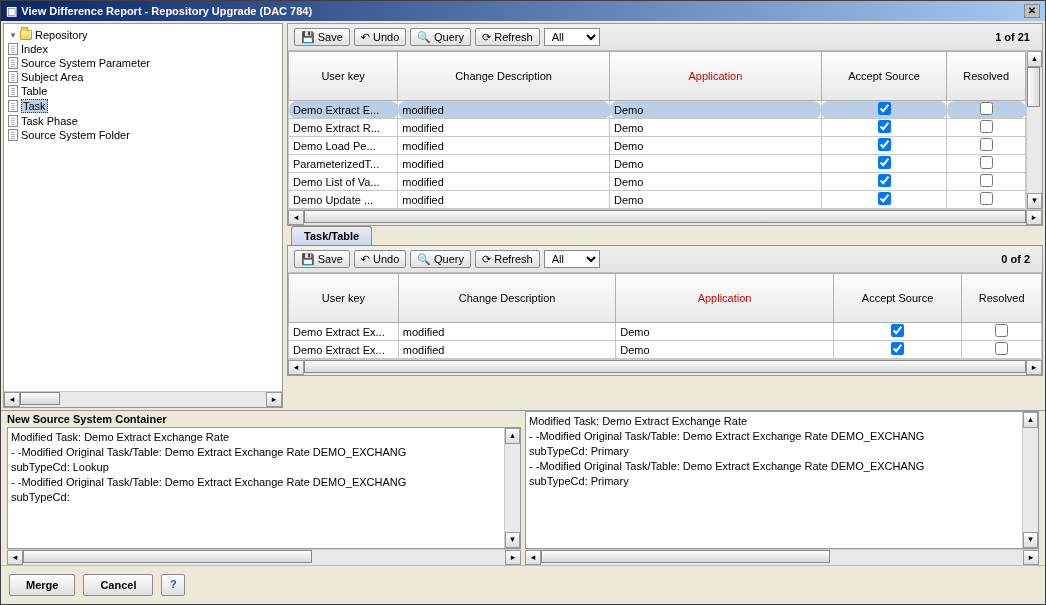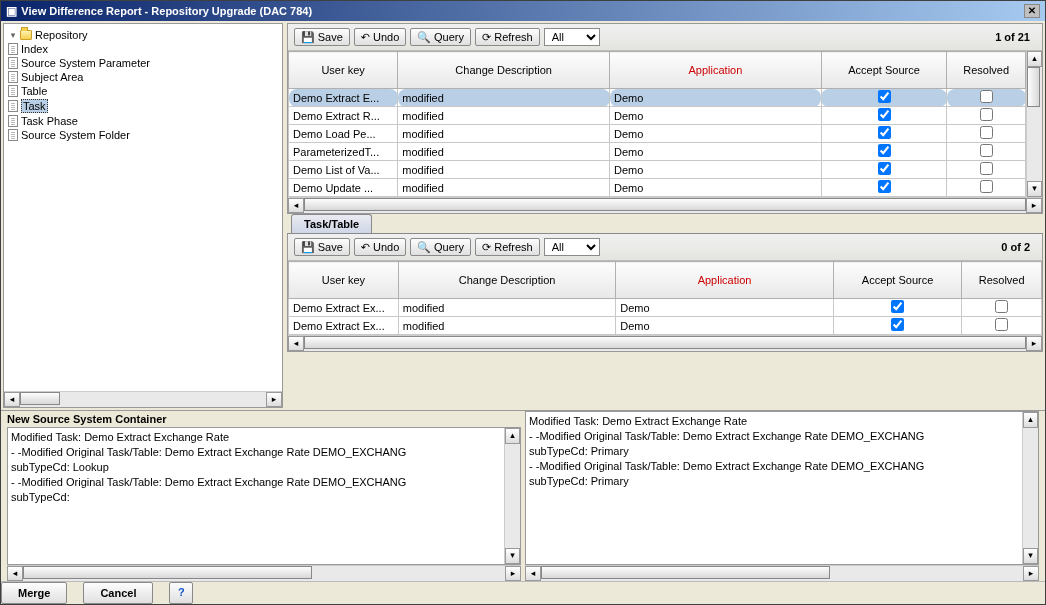--- a/index.html
+++ b/index.html
@@ -29,37 +29,37 @@
 .right-panel { flex: 1; margin: 2px; display: flex; flex-direction: column; min-width:0; }
 .grid-wrap { border: 1px solid #999; display: flex; flex-direction: column; background:#ece9d8; }
 .toolbar { padding: 4px 6px; display: flex; align-items: center; gap: 4px; background: linear-gradient(#f0f0f0,#e4e4e0); border-bottom: 1px solid #bbb; }
 .btn { background: linear-gradient(#fdfdfd,#e0e0e0); border:1px solid #8a8a8a; padding: 2px 6px; border-radius:2px; font-size:11px; display:inline-flex; align-items:center; gap:3px; cursor:pointer; }
 .btn .i { font-size: 11px; line-height: 1; }
 select.filter { border:1px solid #8a8a8a; padding:1px 18px 1px 3px; font-size:11px; background: #fff; }
 .counter { margin-left: auto; font-weight: bold; padding-right:6px; }
 .grid-body { display:flex; }
 .grid-table-wrap { flex:1; overflow:hidden; }
 table.grid { border-collapse: collapse; width: 100%; background: #fff; }
-table.grid th { background: linear-gradient(#fdfdfd,#e8e8e8); border:1px solid #b0b0b0; font-weight:normal; padding:12px 4px; text-align:center; font-size:11px; }
+table.grid th { background: linear-gradient(#fdfdfd,#e8e8e8); border:1px solid #b0b0b0; font-weight:normal; padding:18px 4px; text-align:center; font-size:11px; }
 table.grid td { border:1px solid #c8c8c8; padding:1px 4px; font-size:11px; white-space:nowrap; overflow:hidden; text-overflow:ellipsis; height:17px; }
 table.grid th.app-col, .app-hdr { color:#c00; }
 table.grid tr.sel td { background:#b8cfe5;border-radius:8px; }
 .chk { text-align:center; }
 .chk input { margin:0; }
 
 .tab-strip { display:flex; padding-left:4px; border-bottom:1px solid #8a8a8a; }
 .tab { background: linear-gradient(#eaeaf2,#cfd6e6); border:1px solid #8a8a8a; border-bottom:none; padding:3px 12px; font-size:11px; border-radius:3px 3px 0 0; font-weight:bold; }
 
 .bottom-panels { display:flex; flex:1; padding:0 6px; gap:4px; min-height:0; }
 .container-panel { flex:1; display:flex; flex-direction:column; }
 .container-panel .hdr { font-weight:bold; padding:2px 0; }
 .container-panel .box { border:1px solid #999; background:#fff; flex:1; display:flex; }
 .container-panel .txt { flex:1; padding:2px 3px; font-size:11px; line-height:15px; overflow:hidden; }
 
-.action-bar { display:flex; gap:16px; align-items:flex-start; border-top:1px solid #bbb; }
+.action-bar { padding:8px; display:flex; gap:8px; align-items:flex-start; border-top:1px solid #bbb; }
 .action-bar .btn { padding:4px 16px; font-weight:bold; }
 .action-bar .help { width:24px; height:22px; border:1px solid #8a8a8a; background:linear-gradient(#fdfdfd,#e0e0e0); border-radius:2px; text-align:center; line-height:19px; color:#1155cc; font-weight:bold; }
 
 .folder-icon { display:inline-block; width:12px; height:10px; background:linear-gradient(#fff2b0,#f6cf4e); border:1px solid #c9a227; border-radius:1px; position:relative; }
 .folder-icon::before { content:""; position:absolute; top:-4px; left:0; width:5px; height:3px; background:#f6cf4e; border:1px solid #c9a227; border-bottom:none; border-radius:1px 1px 0 0; }
 .file-icon { display:inline-block; width:10px; height:12px; background:#fff; border:1px solid #888; position:relative; }
 .file-icon::after { content:""; position:absolute; left:2px; top:2px; right:2px; height:1px; background:#bbb; box-shadow:0 2px 0 #bbb,0 4px 0 #bbb,0 6px 0 #bbb; }
 </style>
 </head>
 <body>

